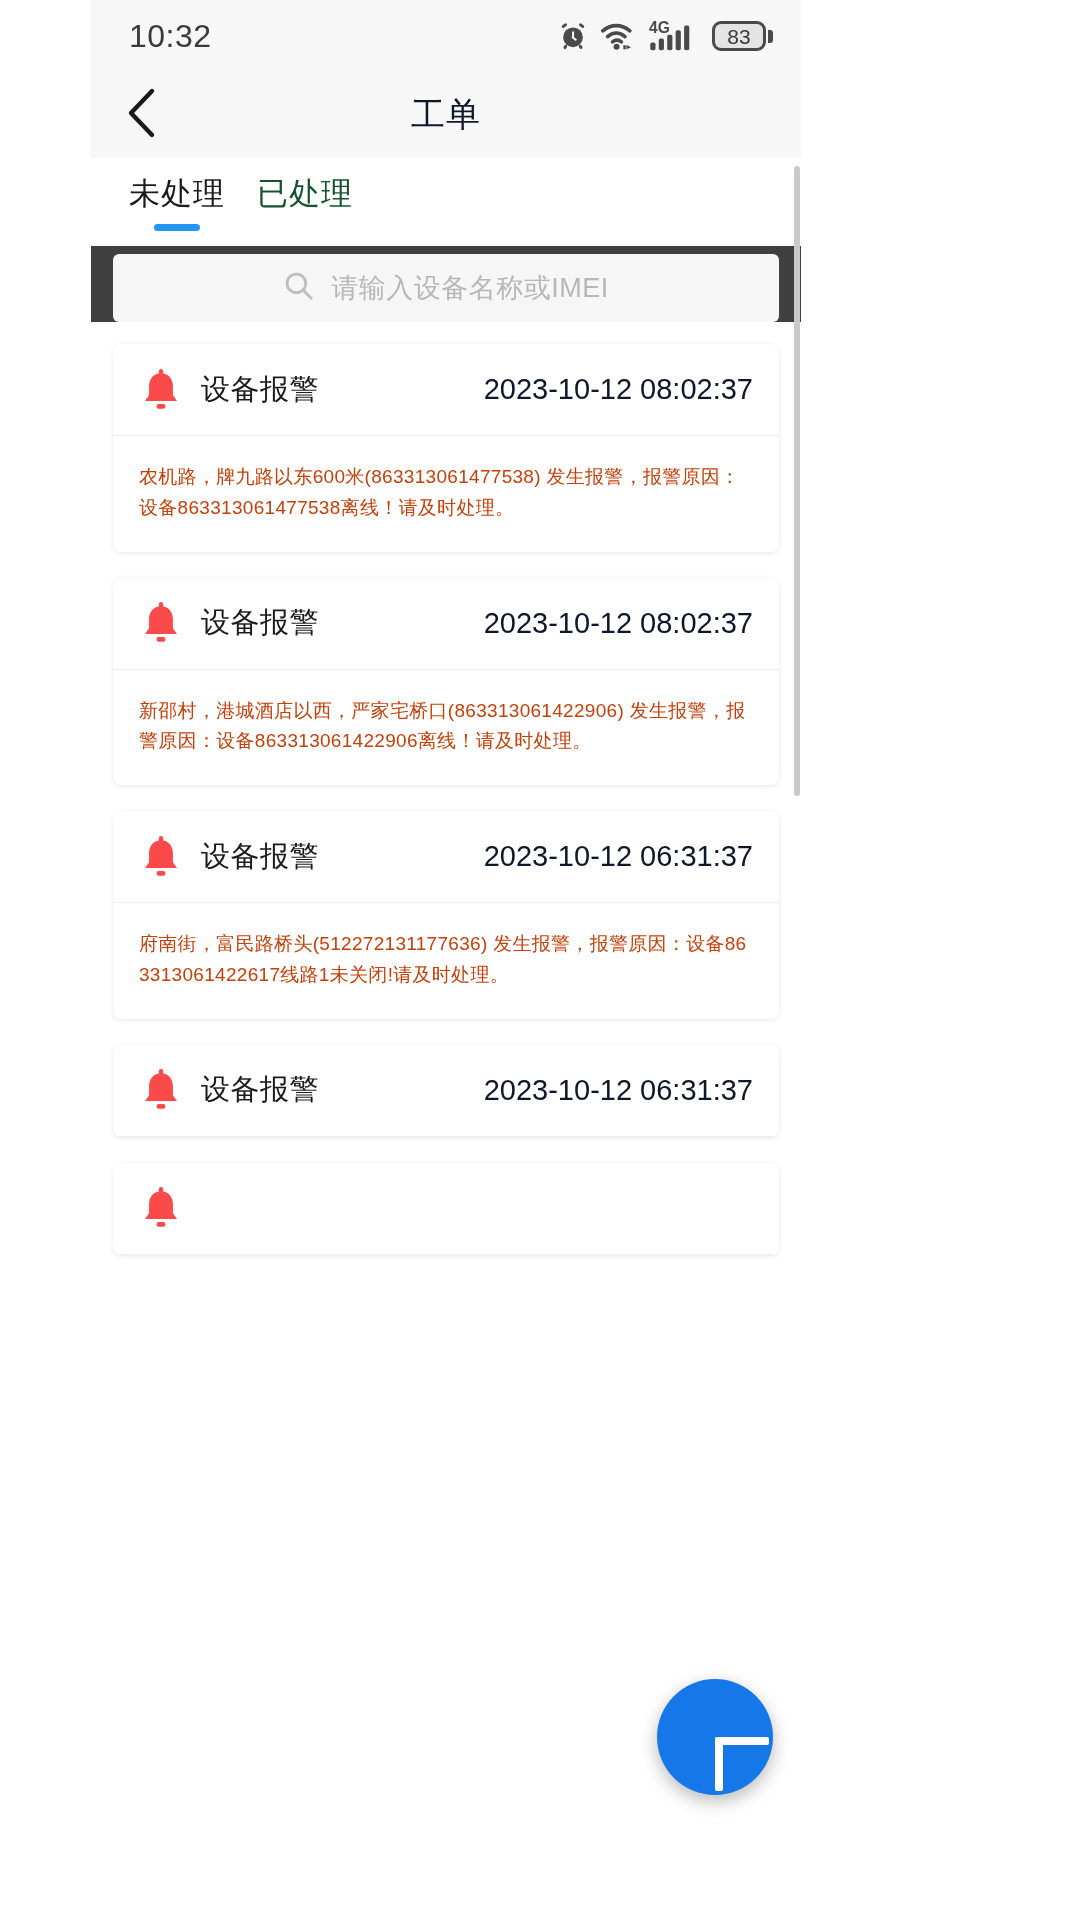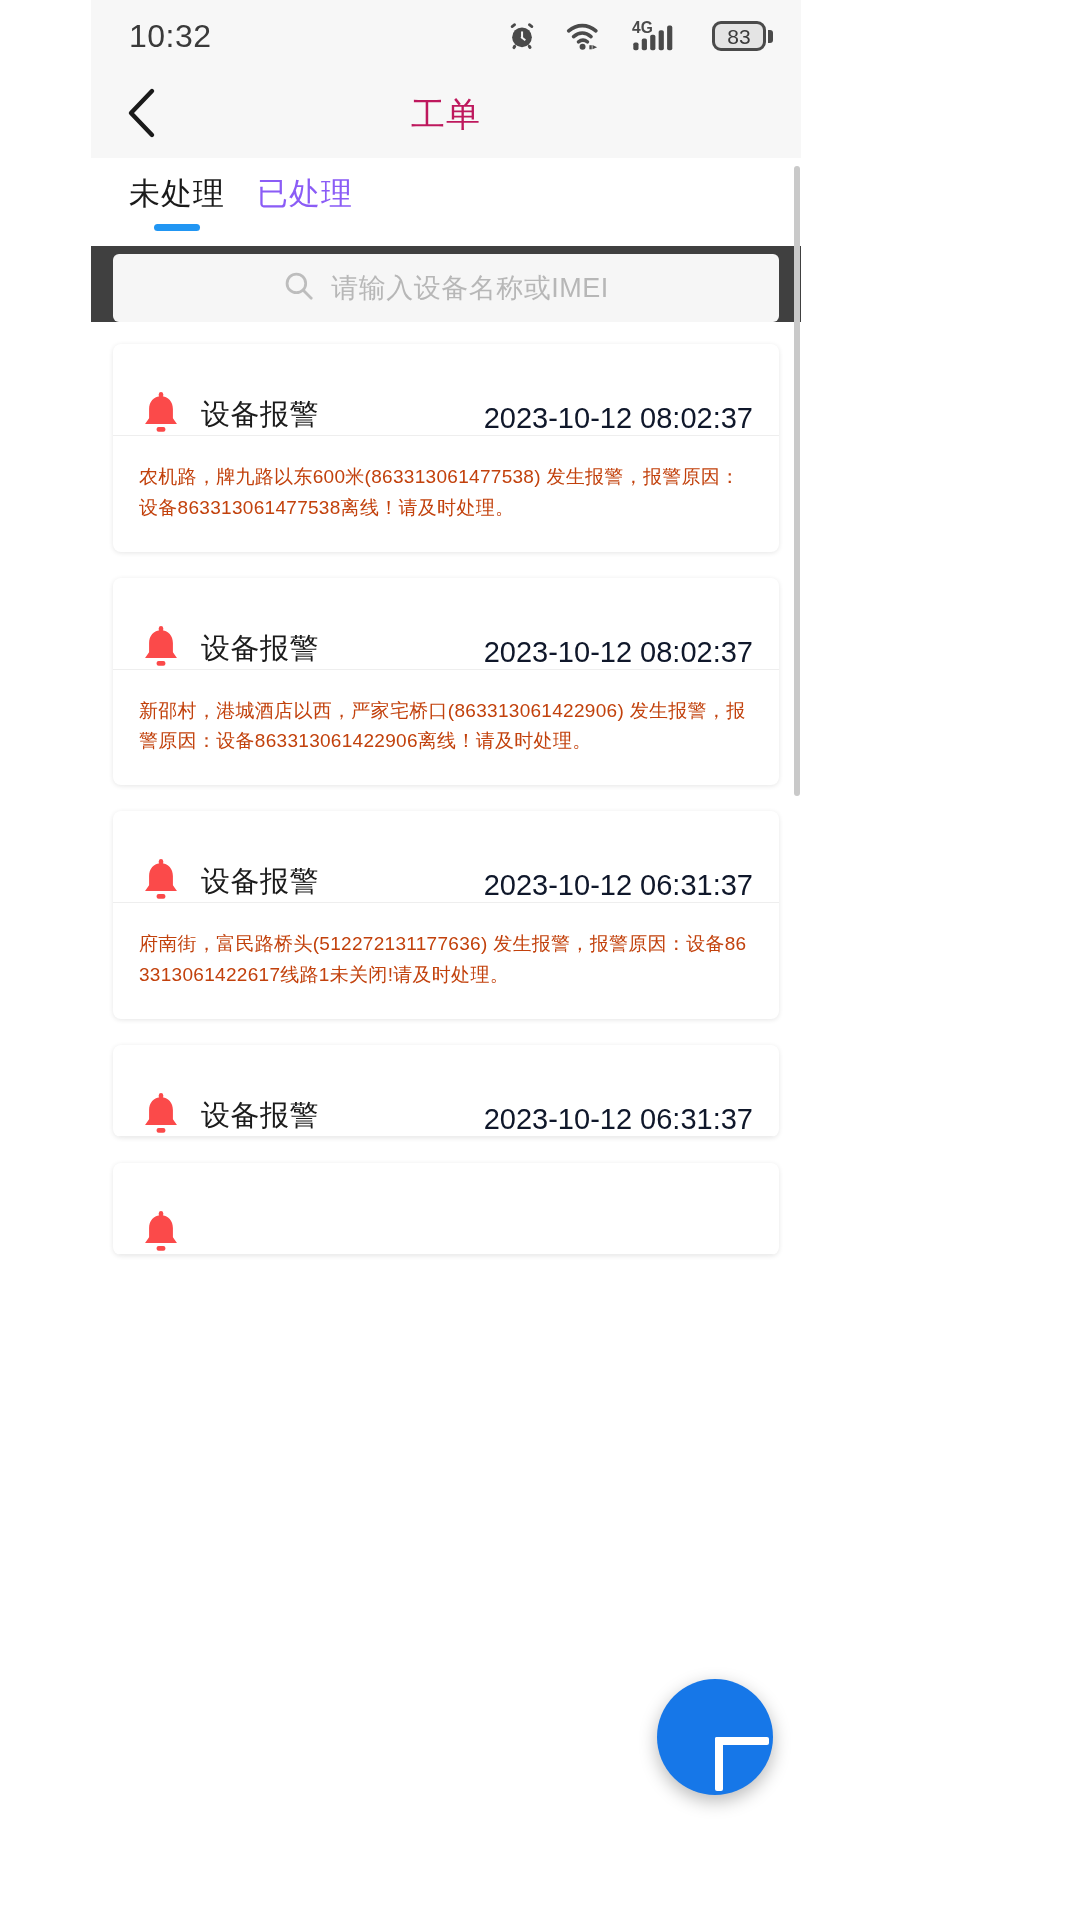--- a/index.html
+++ b/index.html
@@ -56,21 +56,21 @@
     box-sizing: border-box;
   }
   .status-time {
     font-size: 32px;
     color: #3a3a3a;
     letter-spacing: 0.5px;
   }
   .status-icons {
     display: flex;
     align-items: center;
-    gap: 28px;
+    gap: 11px;
   }
   .status-icons svg { display: block; }
   .batt {
     position: relative;
     display: flex;
     align-items: center;
   }
   .batt-body {
     width: 54px;
     height: 30px;
@@ -111,21 +111,21 @@
     top: 50%;
     transform: translateY(-50%);
     width: 62px;
     height: 62px;
     display: flex;
     align-items: center;
     justify-content: center;
   }
   .appbar-title {
     font-size: 34px;
-    color: #be185d;
+    color: #0f172a;
     letter-spacing: 1px;
   }
 
   
   .tabs {
     background: #ffffff;
     height: 88px;
     display: flex;
     align-items: flex-start;
     padding: 18px 0 0 22px;
@@ -135,21 +135,21 @@
   .tab {
     position: relative;
     padding: 0 16px;
     display: flex;
     flex-direction: column;
     align-items: center;
     justify-content: center;
   }
   .tab-label {
     font-size: 31px;
-    color: #8b5cf6;
+    color: #14532d;
     line-height: 1.15;
     letter-spacing: 1px;
   }
   .tab.active .tab-label {
     color: #1a1a1a;
   }
   .tab-underline {
     margin-top: 12px;
     width: 46px;
     height: 7px;
@@ -190,21 +190,21 @@
   }
   .card {
     background: #ffffff;
     border-radius: 8px;
     box-shadow: 0 1px 5px rgba(0,0,0,0.10);
     margin-bottom: 26px;
     overflow: hidden;
   }
   .card-head {
     display: flex;
-    align-items: flex-end;
+    align-items: center;
     height: 92px;
     padding: 0 26px;
     border-bottom: 1px solid #eeeeee;
     box-sizing: border-box;
   }
   .bell-icon {
     width: 44px;
     display: flex;
     align-items: center;
     justify-content: center;

